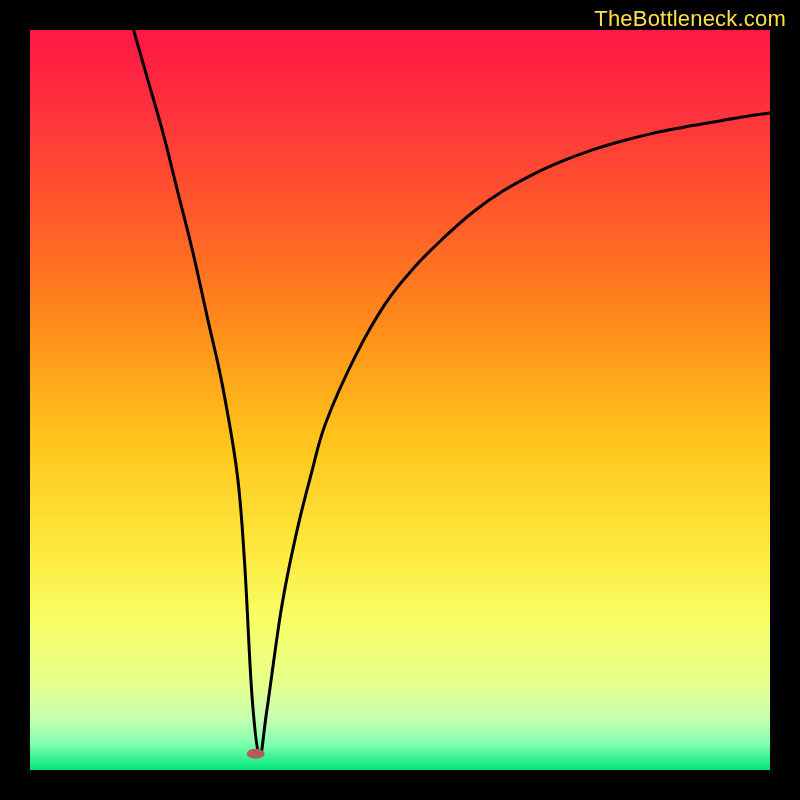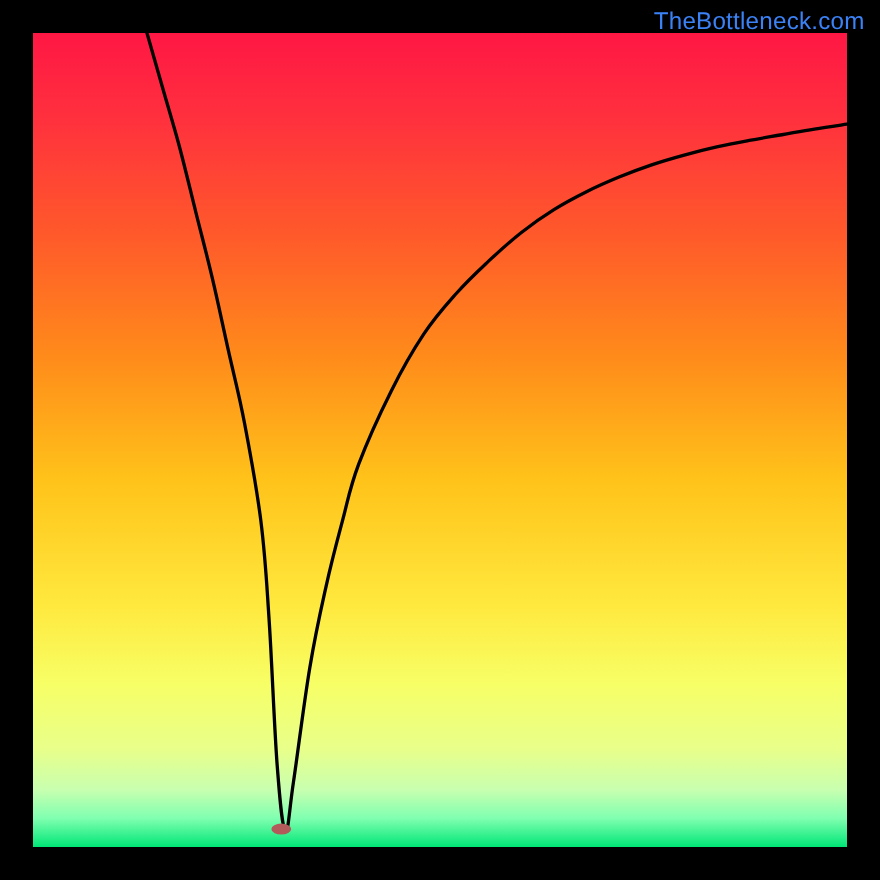--- a/index.html
+++ b/index.html
@@ -24,21 +24,21 @@
     left: 30px;
     top: 30px;
     width: 740px;
     height: 740px;
     overflow: hidden;
   }
   .watermark {
     position: absolute;
     top: 6px;
     right: 14px;
-    color: #3b82f6;
+    color: #fde047;
     font-size: 22px;
     font-weight: 500;
     letter-spacing: 0.2px;
     z-index: 10;
     user-select: none;
   }
   svg {
     display: block;
   }
 </style>

